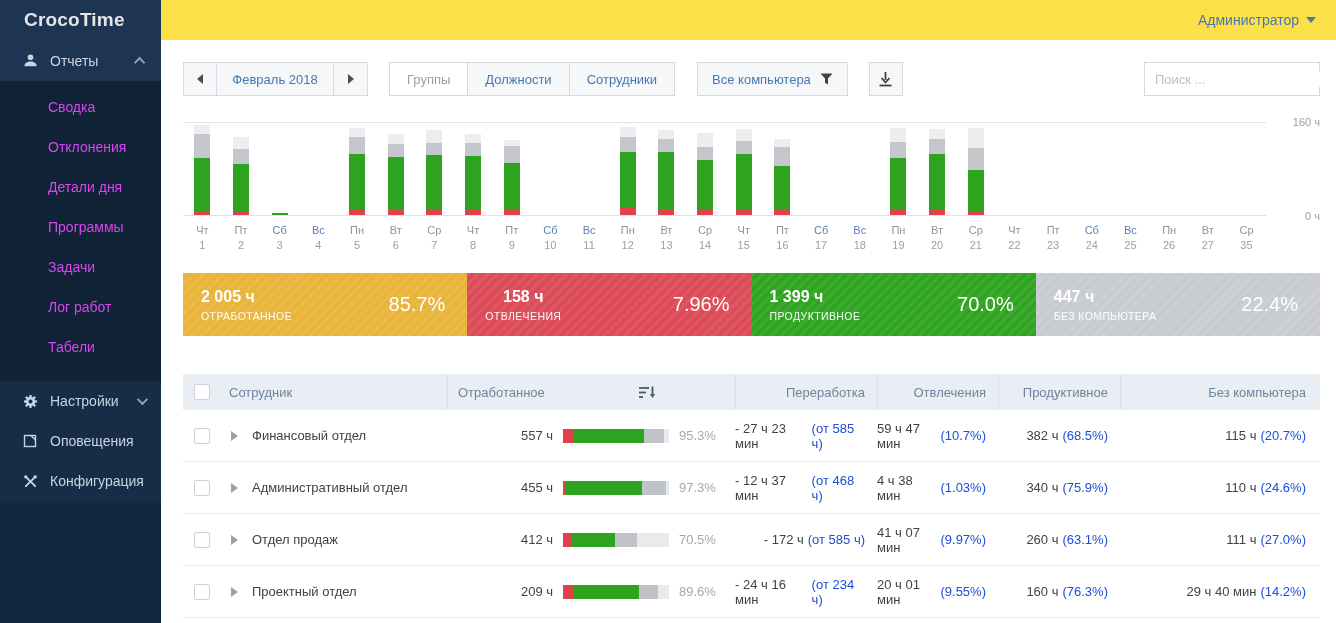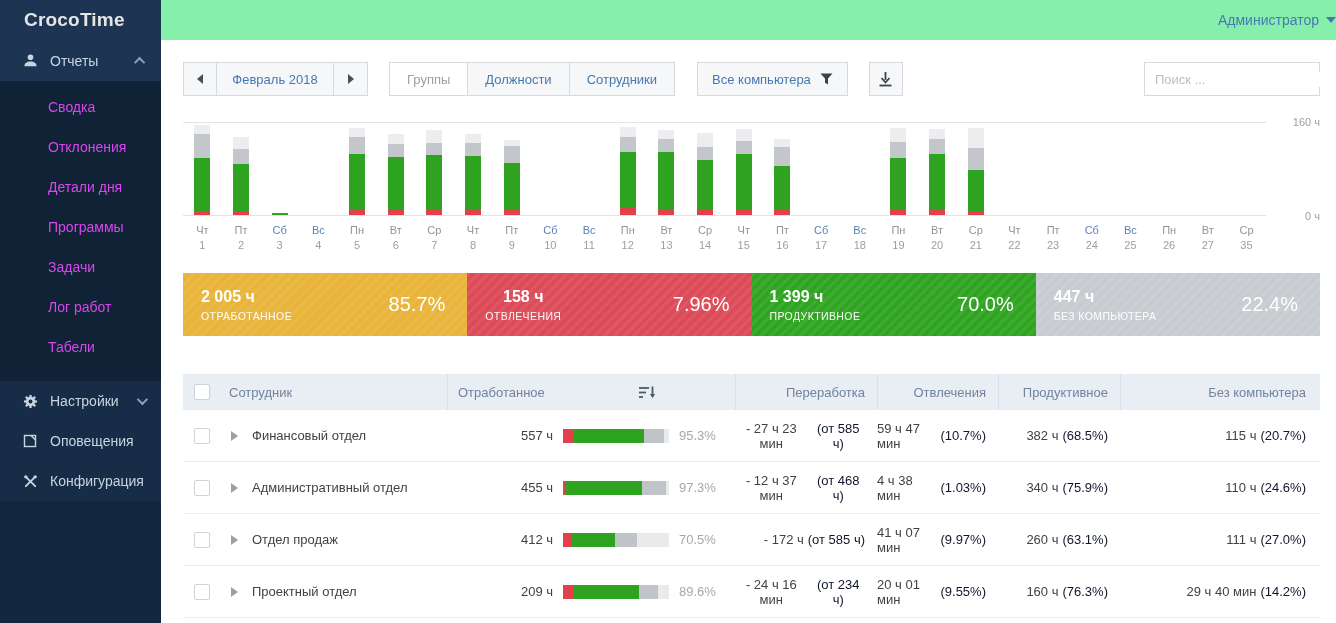--- a/index.html
+++ b/index.html
@@ -17,21 +17,21 @@
   .subitem { height:40px; display:flex; align-items:center; padding-left:48px; cursor:pointer; color:#d946ef; }
   .nav-item { height:40px; display:flex; align-items:center; padding-left:22px; cursor:pointer; background:#162c47; }
   .nav-item .lbl { margin-left:12px; flex:1; }
   .chev { width:8px; height:8px; border-left:2px solid #8fa3b8; border-top:2px solid #8fa3b8; display:inline-block; }
   .chev.up { transform:rotate(45deg) translateY(2px); }
   .chev.down { transform:rotate(-135deg) translateY(2px); }
   .sideicon { width:16px; display:inline-flex; justify-content:center; }
 
   
   .main { flex:1; display:flex; flex-direction:column; background:#fff; }
-  .topbar { height:40px; background:#86efac; display:flex; align-items:center; justify-content:flex-end; }
+  .topbar { height:40px; background:#fde047; display:flex; align-items:center; justify-content:flex-end; padding-right:20px; }
   .user-menu { color:#4678b2; font-size:14px; display:flex; align-items:center; gap:7px; cursor:pointer; }
   .caret-down { width:0; height:0; border-left:5px solid transparent; border-right:5px solid transparent; border-top:6px solid #4678b2; }
 
   .content { padding:22px 16px 0 22px; flex:1; }
 
   
   .toolbar { display:flex; align-items:center; }
   .btn { height:34px; background:#f6f7f8; border:1px solid #d5dae0; color:#4678b2; font-size:13px;
     display:flex; align-items:center; justify-content:center; cursor:pointer; }
   .group { display:flex; }
@@ -73,39 +73,39 @@
   .kpi .cap { font-size:10.5px; letter-spacing:.4px; opacity:.97; }
   .kpi .pct { font-size:20px; }
 
   
   .table { margin-top:38px; }
   .thead { display:flex; align-items:center; height:36px; background:#e9eef5; color:#71849d; font-size:13px; }
   .th { display:flex; align-items:center; height:100%; }
   .th + .th { border-left:1px solid #d8e0ea; }
   .c1 { width:264px; padding-left:11px; }
   .c2 { width:288px; padding-left:10px; }
-  .c3 { width:142px; justify-content:flex-end; padding-right:12px;text-align:center; }
+  .c3 { width:142px; justify-content:flex-end; padding-right:12px; }
   .c4 { width:121px; justify-content:flex-end; padding-right:12px; }
   .c5 { width:122px; justify-content:flex-end; padding-right:12px; }
   .c6 { flex:1; justify-content:flex-end; padding-right:14px; }
   .checkbox { width:16px; height:16px; background:#fff; border:1px solid #ccd2d8; border-radius:2px; cursor:pointer; }
   .thead .checkbox { margin-right:0; }
   .th.c1 .lblh { margin-left:19px; }
   .sorticon { margin-left:auto; margin-right:79px; }
   .trow { display:flex; align-items:center; height:52px; border-bottom:1px solid #e8ebef; font-size:13px; color:#3f4347; }
   .trow .c1 { display:flex; align-items:center; }
   .expander { width:0; height:0; border-top:5px solid transparent; border-bottom:5px solid transparent;
     border-left:7px solid #98a0a8; margin:0 14px 0 21px; cursor:pointer; }
   .cell { display:flex; align-items:center; height:100%; }
   .worked-cell { width:288px; }
   .worked-cell .num { flex:1; text-align:right; }
   .minibar { width:106px; height:14px; background:#e8eaec; margin:0 10px; display:flex; overflow:hidden; }
   .minibar div { height:100%; }
   .worked-cell .wpct { width:56px; color:#a3a9af; }
-  .gray { color:#0f172a; }
+  .gray { color:#1d4ed8; }
   .num-cell { justify-content:flex-end; }
   .num-cell .mainv { margin-right:4px; }
 </style>
 </head>
 <body>
 
 <div class="app">
 
   <aside class="sidebar">
     <div class="logo">CrocoTime</div>

